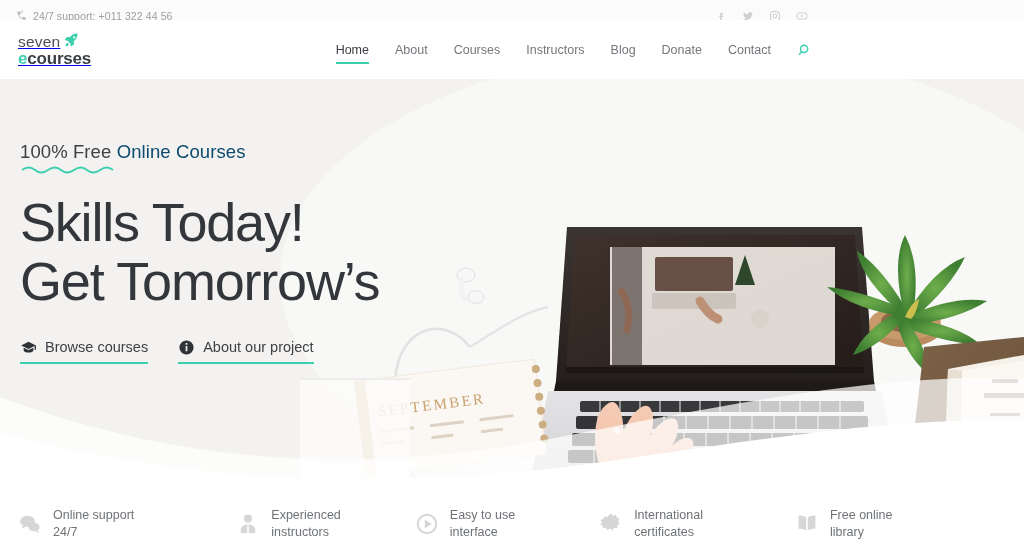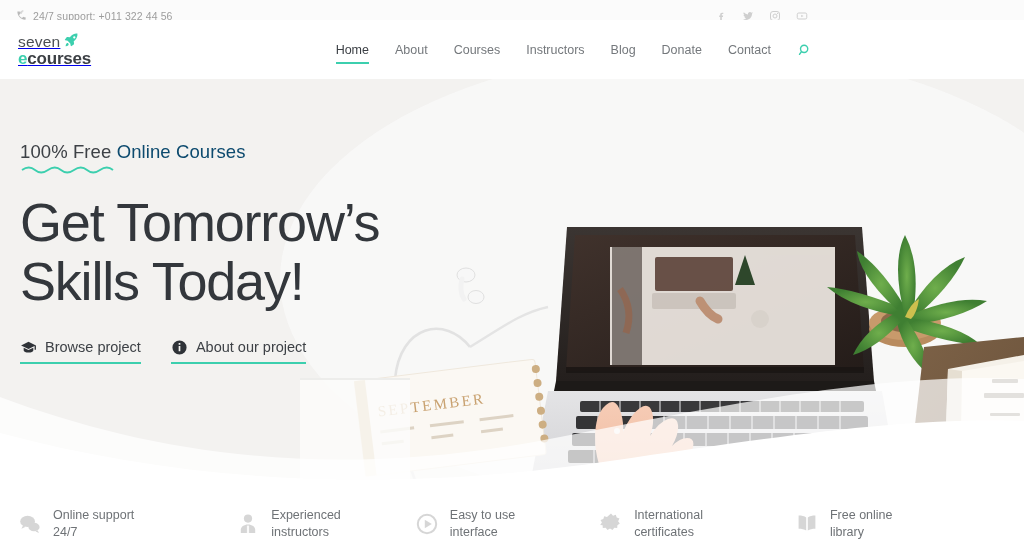--- a/index.html
+++ b/index.html
@@ -318,31 +318,31 @@
 
     <div class="hero-copy">
       <div class="eyebrow">
         <span>100% Free </span><span class="teal">Online Courses</span>
       </div>
       <svg class="wave-underline" width="108" height="11" viewBox="0 0 108 11" fill="none">
         <path d="M1 6 q7 -5 13 0 t13 0 t13 0 t13 0 t13 0 t13 0 t13 0" stroke="currentColor" stroke-width="1.8" fill="none"></path>
       </svg>
 
       <h1 class="headline">
+        <div>Skills Today!</div>
         <div>Get Tomorrow’s</div>
-        <div>Skills Today!</div>
       </h1>
 
       <div class="cta-row">
         <a href="#" class="cta">
           <svg viewBox="0 0 24 24" fill="currentColor">
             <path d="M12 4L1.5 9.1 12 14.2l8.6-4.2v5.3h1.9V9.1L12 4z"></path>
             <path d="M5.2 12.2v4c0 1.6 3 2.9 6.8 2.9s6.8-1.3 6.8-2.9v-4L12 15.6l-6.8-3.4z"></path>
           </svg>
-          <span>Browse project</span>
+          <span>Browse courses</span>
         </a>
         <a href="#" class="cta">
           <svg viewBox="0 0 24 24" fill="currentColor">
             <path d="M12 2a10 10 0 100 20 10 10 0 000-20zm1.2 15.2h-2.4v-7.4h2.4v7.4zm0-9h-2.4V5.8h2.4v2.4z"></path>
           </svg>
           <span>About our project</span>
         </a>
       </div>
     </div>
 

